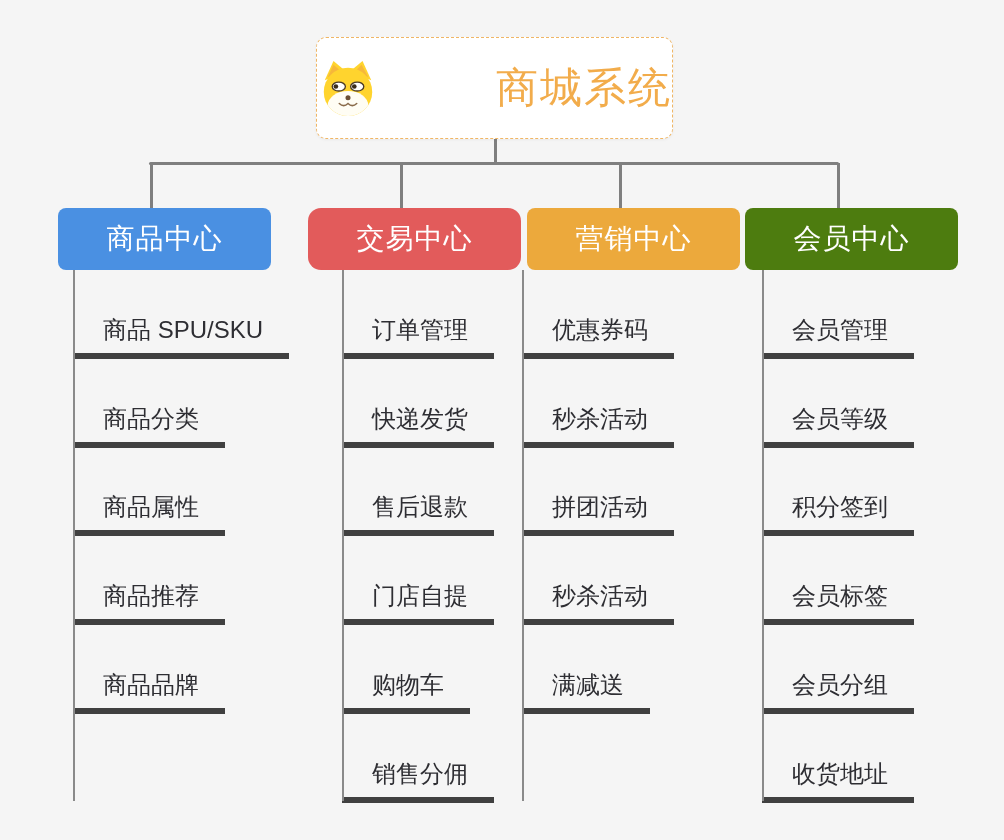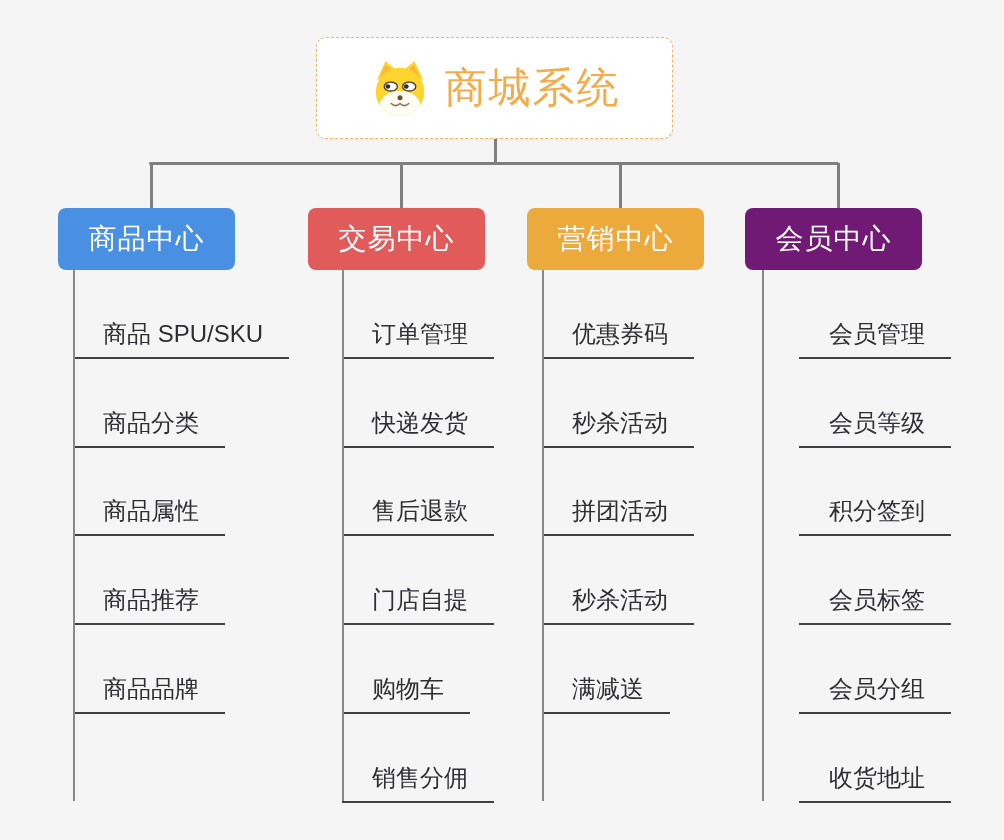--- a/index.html
+++ b/index.html
@@ -11,21 +11,21 @@
   }
   .canvas { position: relative; width: 1004px; height: 840px; }
 
   
   .root-node {
     position: absolute; left: 316px; top: 37px;
     width: 357px; height: 102px;
     background: #ffffff;
     border: 1px dashed #f0b665;
     border-radius: 10px;
-    display: flex; align-items: center; justify-content: center;
+    display: flex; align-items: center; justify-content: space-between;
     gap: 14px;
     box-shadow: 0 1px 3px rgba(0,0,0,0.05);
   }
   .root-title {
     font-size: 42px;
     letter-spacing: 2px;
     color: #f2ac4b;
     white-space: nowrap;
   }
   .dog-icon { width: 62px; height: 60px; flex: 0 0 auto; }
@@ -36,53 +36,53 @@
   .conn.bus       { left: 149px; top: 162px; width: 690px; height: 3px; border-radius: 2px; }
   .conn.drop      { top: 163px; width: 3px; height: 45px; }
   .conn.drop.d1 { left: 150px; }
   .conn.drop.d2 { left: 400px; }
   .conn.drop.d3 { left: 619px; }
   .conn.drop.d4 { left: 837px; }
 
   
   .branch-node {
     position: absolute; top: 208px;
-    width: 177px; height: 62px;
+    width: 213px; height: 62px;
     border-radius: 8px;
     display: flex; align-items: center; justify-content: center;
     color: #ffffff; font-size: 28px;
     letter-spacing: 1px;
     white-space: nowrap;
     cursor: default;
   }
   .branch-node.b1 { left: 58px; }
-  .branch-node.b2 { left: 308px; }
+  .branch-node.b2 { left: 308px; border-radius: 13px; }
   .branch-node.b3 { left: 527px; }
   .branch-node.b4 { left: 745px; }
 
   
   .leaf-column { position: absolute; top: 270px; }
   .leaf-column.c1 { left: 73px; }
   .leaf-column.c2 { left: 305px; margin-left: 37px; }
-  .leaf-column.c3 { left: 542px; }
-  .leaf-column.c4 { left: 762px; padding-left: 37px; }
+  .leaf-column.c3 { left: 522px; }
+  .leaf-column.c4 { left: 762px; }
   .spine {
     position: absolute; left: 0; top: 0;
     width: 2px; height: 531px;
     background: #8a8a8a;
   }
   .leaf-row {
     height: 88.8px;
     display: flex; align-items: flex-end;
   }
   .leaf-row:first-of-type { height: 85px; }
   .leaf-label {
     display: inline-block;
     padding: 0 26px 7px 30px;
-    border-bottom: 2px solid #404040;
+    border-bottom: 6px solid #404040;
     font-size: 24px;
     color: #2e2e33;
     white-space: nowrap;
   }
 </style>
 </head>
 <body>
 
 <div class="canvas">
 
@@ -116,21 +116,21 @@
 
   <div class="branch-node b1" style="background: rgb(74, 144, 226);">
     <span>商品中心</span>
   </div>
   <div class="branch-node b2" style="background: rgb(226, 91, 91);">
     <span>交易中心</span>
   </div>
   <div class="branch-node b3" style="background: rgb(236, 169, 60);">
     <span>营销中心</span>
   </div>
-  <div class="branch-node b4" style="background: #701a75;">
+  <div class="branch-node b4" style="background: #4d7c0f;">
     <span>会员中心</span>
   </div>
 
   <div class="leaf-column c1">
     <div class="spine"></div>
     <div class="leaf-row">
         <span class="leaf-label">商品 SPU/SKU</span>
       </div>
     <div class="leaf-row">
         <span class="leaf-label">商品分类</span>

